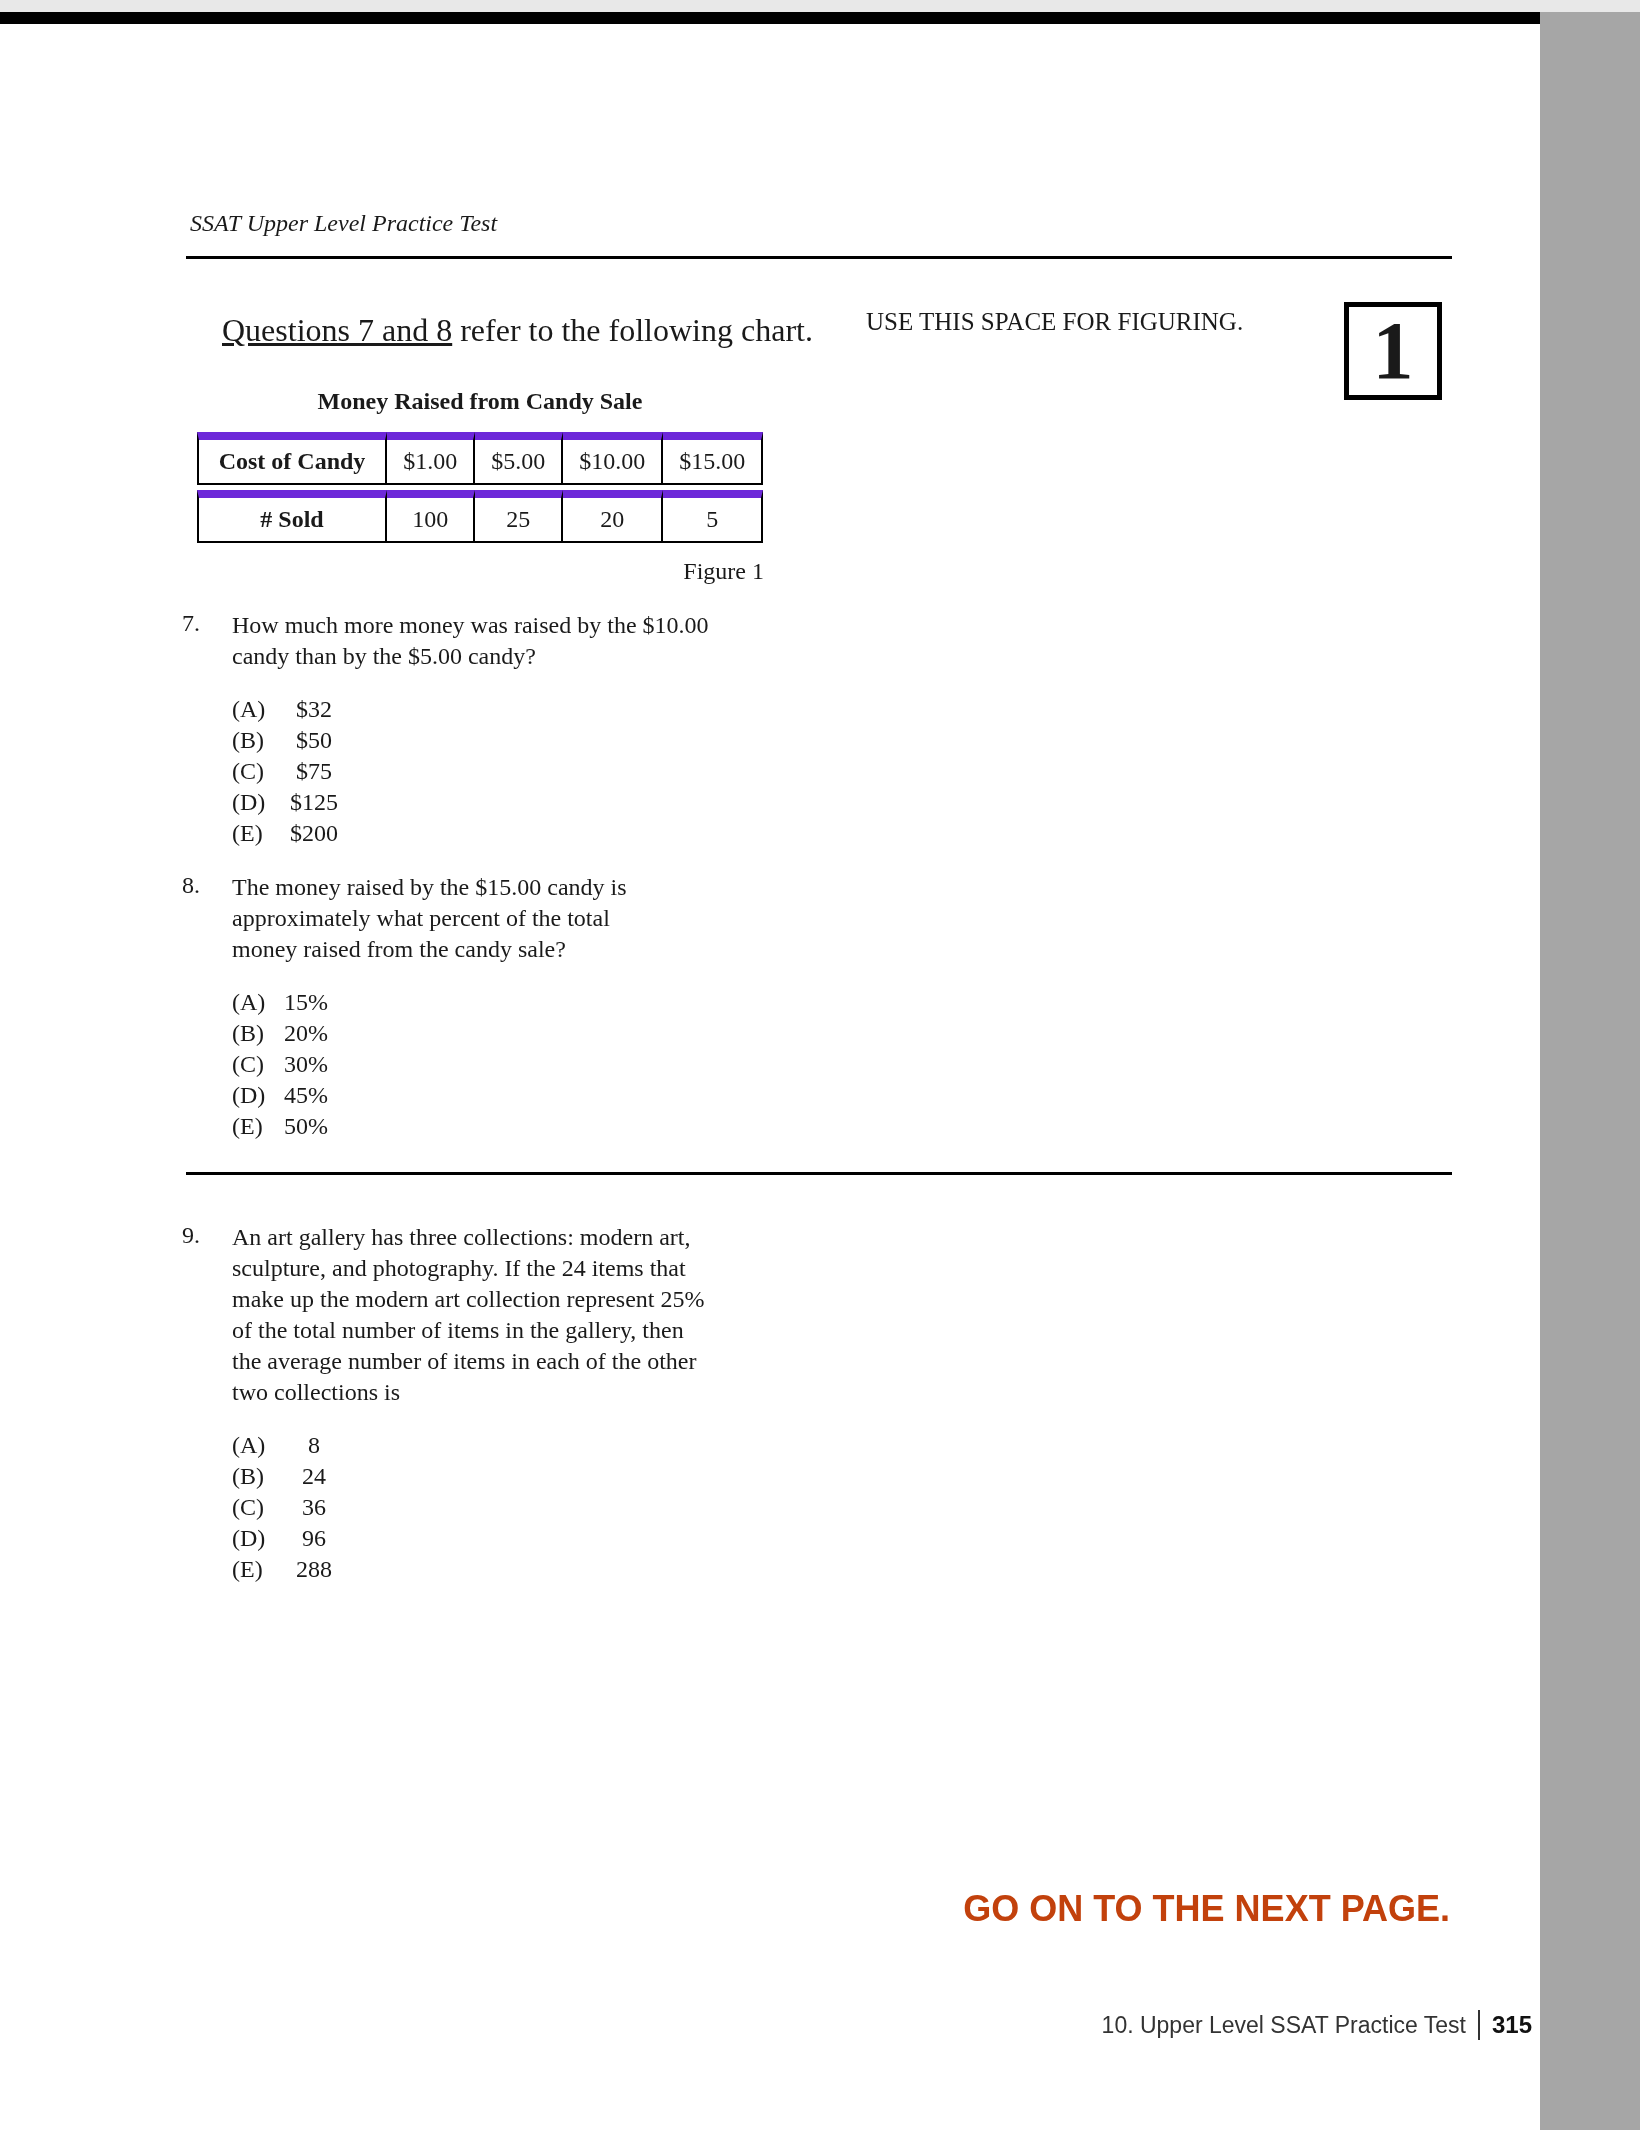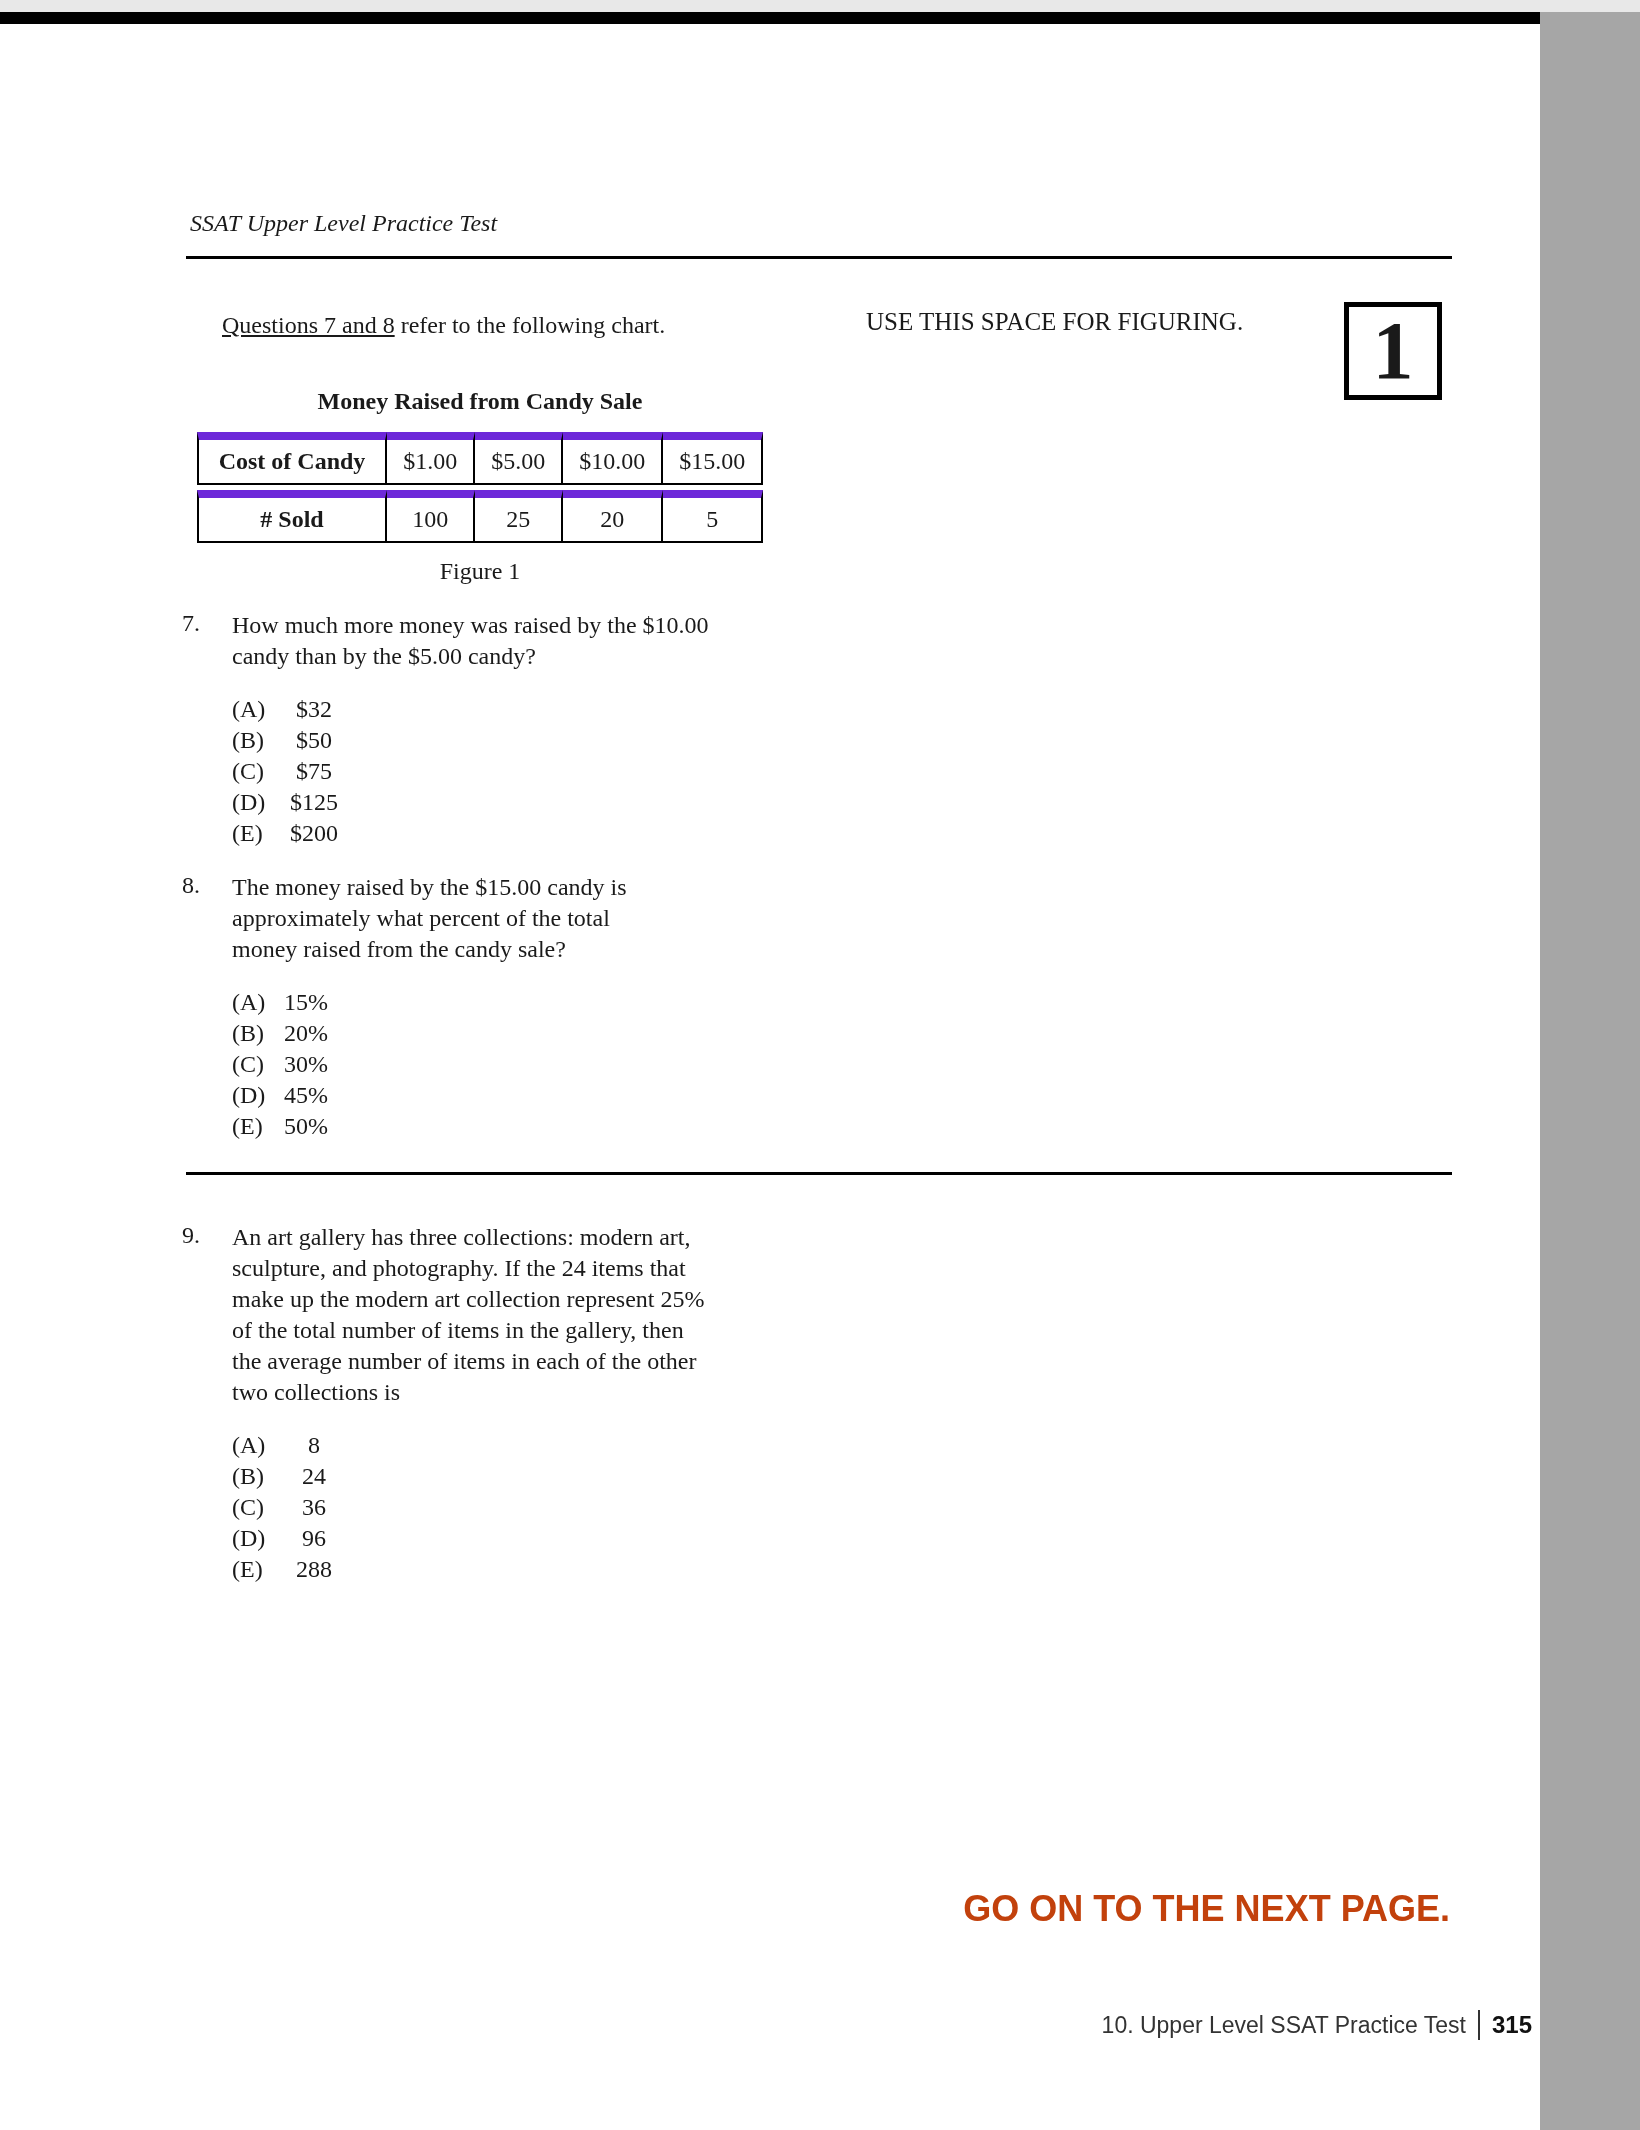--- a/index.html
+++ b/index.html
@@ -30,21 +30,21 @@
     white-space: nowrap;
   }
   .rule {
     position: absolute; left: 186px;
     width: 1266px; height: 3px; background: #000;
   }
   .header-rule { top: 244px; }
   .mid-rule { top: 1160px; }
   .intro {
     position: absolute; left: 222px; top: 300px;
-    font-size: 24px; white-space: nowrap;
+    font-size: 32px; white-space: nowrap;
   }
   .intro .u { text-decoration: underline; }
   .figuring {
     position: absolute; left: 866px; top: 296px;
     font-size: 25px; white-space: nowrap;
   }
   .section-box {
     position: absolute; left: 1344px; top: 290px;
     width: 98px; height: 98px;
     border: 5px solid #000;
@@ -66,21 +66,21 @@
     margin: 0 auto;
   }
   table.candy td {
     border-top: 8px solid #6d28d9; border-bottom: 2px solid #000;
     border-right: 2px solid #000;
     font-size: 24px; text-align: center;
     padding: 8px 16px; white-space: nowrap;
   }
   table.candy td:first-child { border-left: 2px solid #000; font-weight: bold; padding: 8px 20px; }
   table.candy td.val { min-width: 88px; }
-  .fig-caption { text-align: center; font-size: 24px; margin-top: 10px; }
+  .fig-caption { text-align: right; font-size: 24px; margin-top: 10px; }
   .question {
     position: absolute; left: 182px;
     display: flex; font-size: 24px;
   }
   .q-num { width: 50px; }
   .q-text div { line-height: 31px; white-space: nowrap; }
   .choices { margin-top: 22px; }
   .choice { display: flex; line-height: 31px; }
   .c-label { width: 52px; }
   .c-val { width: 60px; text-align: center; white-space: nowrap; }

